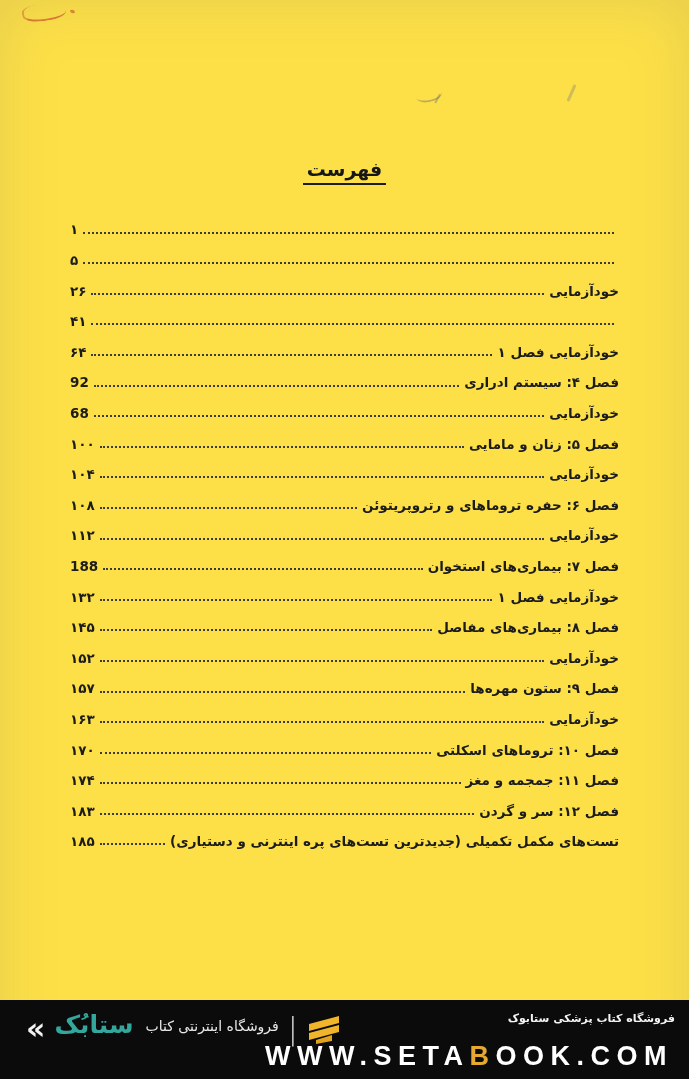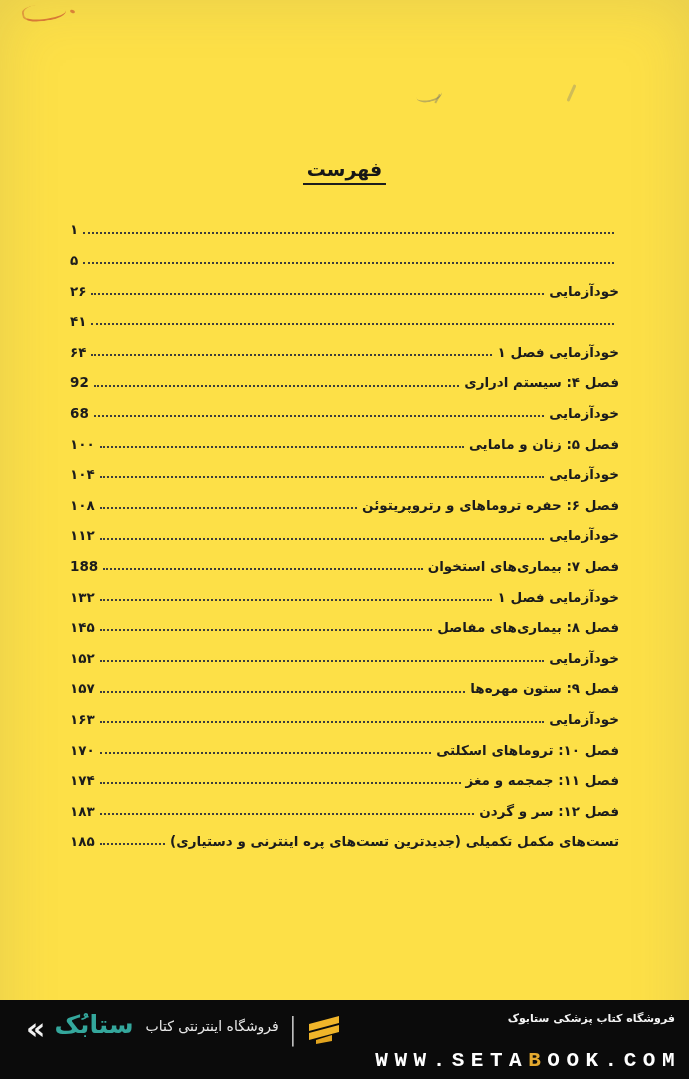--- a/index.html
+++ b/index.html
@@ -68,23 +68,23 @@
   }
   .footer-right{
     position:absolute;right:14px;top:7px;
     text-align:right;direction:rtl;
   }
   .store-name{
     font-size:11px;font-weight:bold;color:#f4f4f4;
     letter-spacing:.5px;
   }
   .site-url{
-    position:absolute;right:8px;bottom:7px;
-    font-family:Liberation Mono, monospace;
-    font-size:21px;font-weight:700;color:#ffffff;
+    position:absolute;right:16px;bottom:7px;
+    font-family:Liberation Sans, sans-serif;
+    font-size:27px;font-weight:700;color:#ffffff;
     letter-spacing:6.5px;white-space:nowrap;
   }
   .site-url .hl{color:#e4a92f;}
 
   .logo{
     position:absolute;left:26px;top:10px;
     display:flex;align-items:flex-start;gap:9px;
   }
   .chev{
     font-size:30px;line-height:38px;color:#f2f2f2;font-weight:bold;

